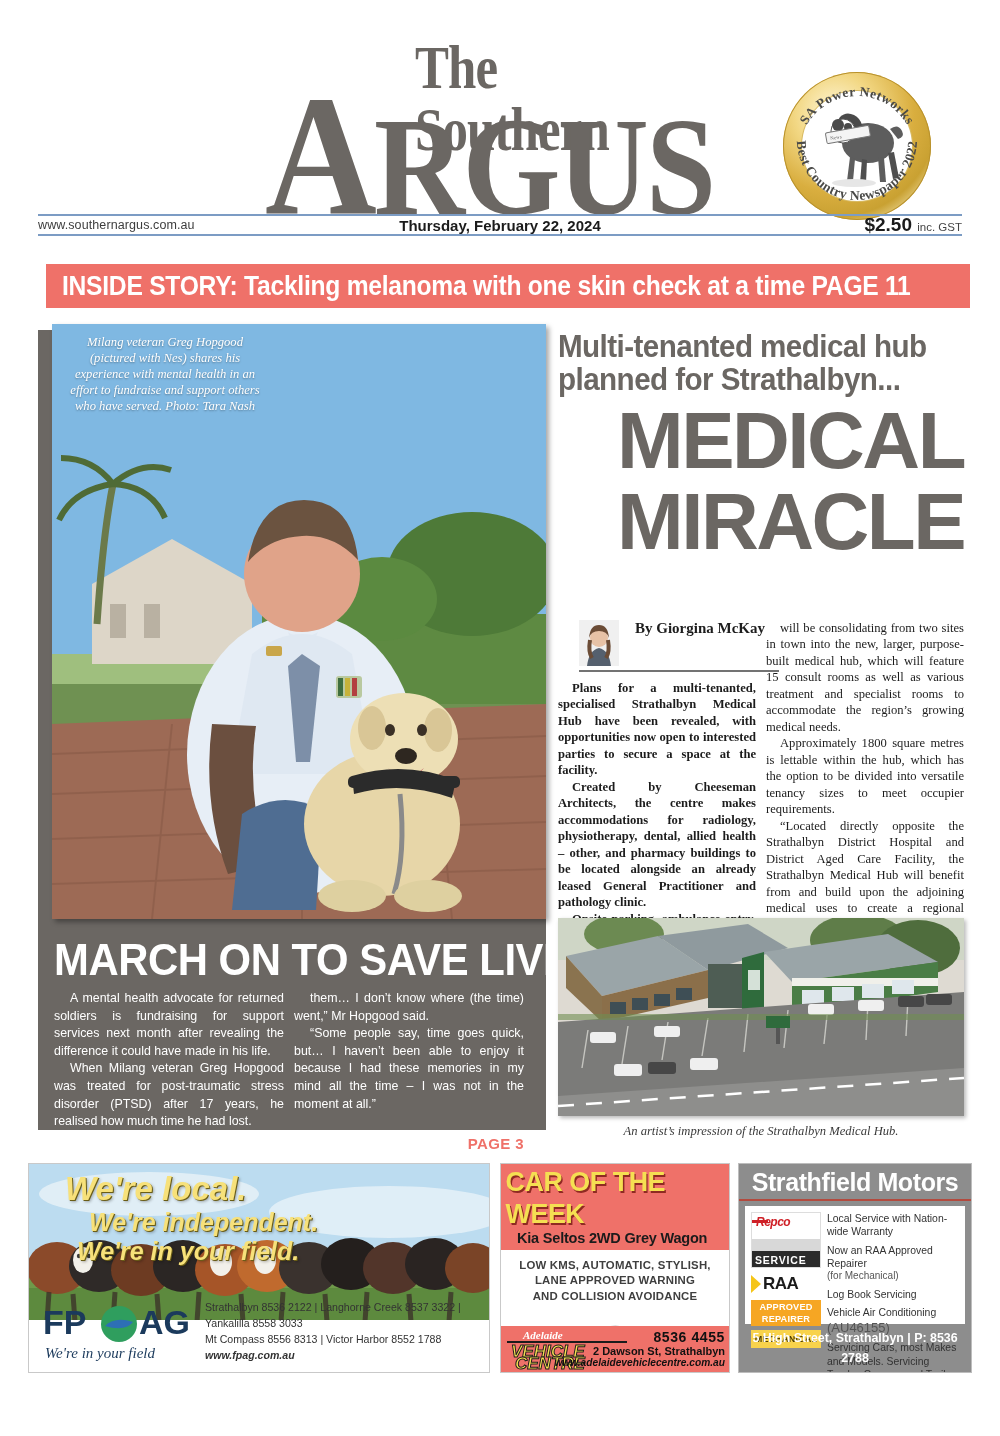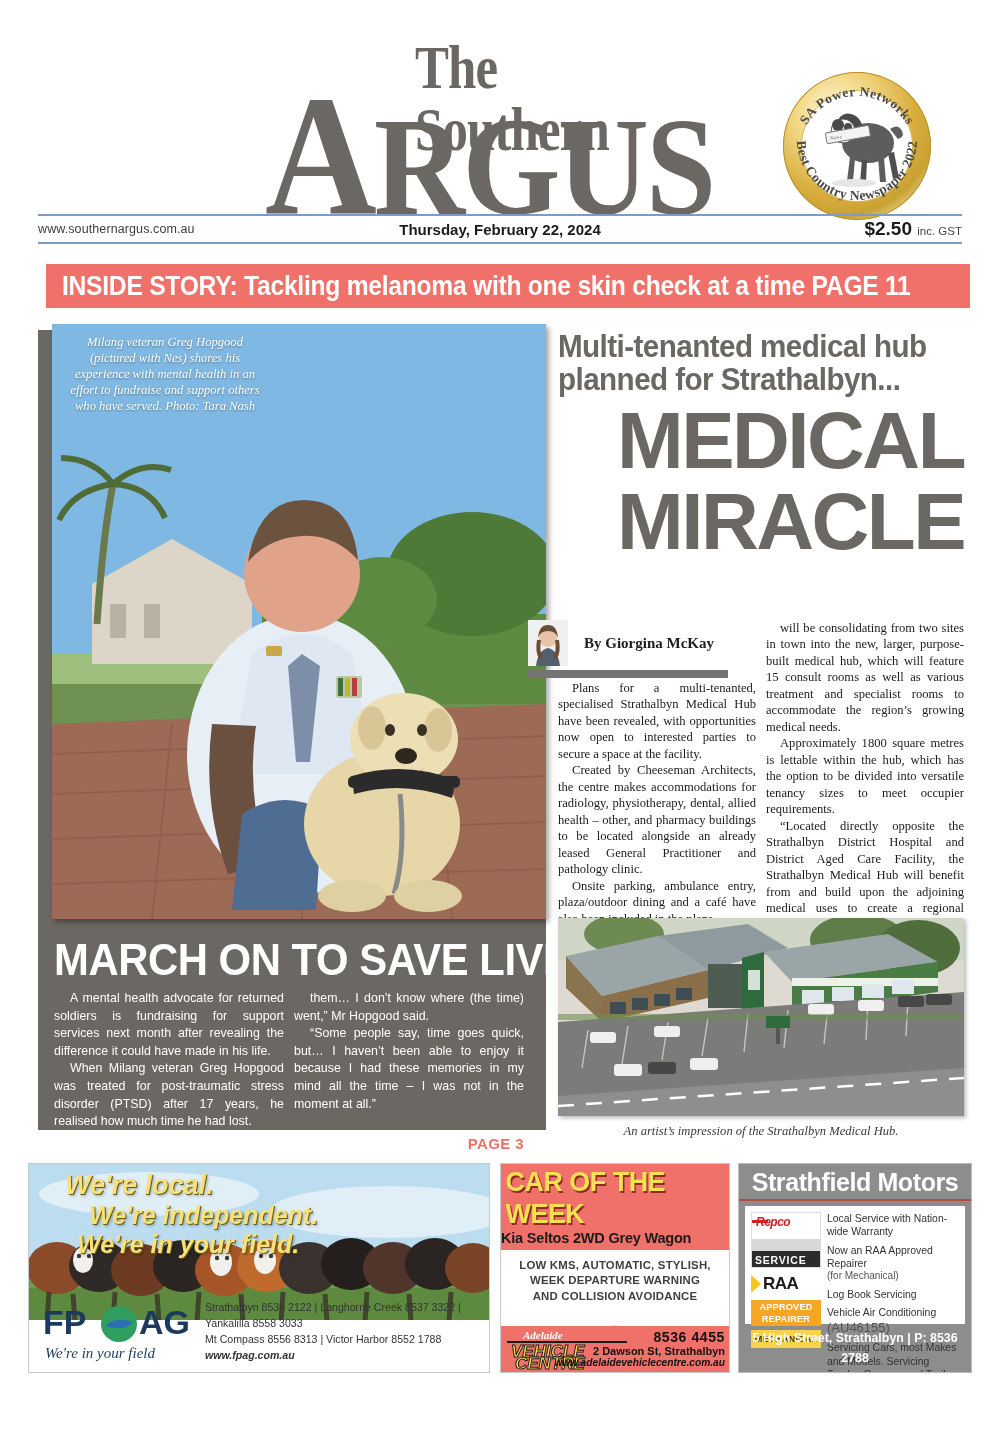--- a/index.html
+++ b/index.html
@@ -50,21 +50,21 @@
     position: absolute; left: 0; top: 0; width: 148px; height: 148px;
   }
   .badge-arc-top text, .badge-arc-bot text {
     font-family: "Liberation Serif", serif;
     font-size: 13.5px; font-weight: bold; fill: #4a4a48; letter-spacing: 0.4px;
   }
   .dogwrap { position: absolute; left: 0; top: 0; width: 110px; height: 110px; }
 
   
   .infobar {
-    position: absolute; left: 38px; right: 38px; top: 214px; height: 30px;
+    position: absolute; left: 38px; right: 38px; top: 214px; height: 22px;
     border-top: 2px solid #7c9cc4; border-bottom: 2px solid #7c9cc4;
     display: flex; align-items: center;
   }
   .infobar .url { font-size: 12.5px; color: #3d3d3d; letter-spacing: .1px; }
   .infobar .date {
     position: absolute; left: 0; right: 0; text-align: center;
     font-size: 15px; font-weight: bold; color: #1b1b1b;
   }
   .infobar .price {
     position: absolute; right: 0; font-size: 19px; font-weight: bold; color: #1b1b1b;
@@ -122,39 +122,39 @@
   .kicker {
     font-size: 31.5px; font-weight: bold; color: #6b6763; line-height: 1.06;
     letter-spacing: -0.6px; transform: scaleX(0.94); transform-origin: left top;
   }
   .big-head {
     margin-top: 6px; font-size: 80px; font-weight: bold; color: #6b6763;
     line-height: 0.94; letter-spacing: -2.5px; text-align: right;
   }
 
   .byline-row {
-    position: absolute; left: 528px; top: 620px; width: 200px;
-    display: flex; align-items: center; gap: 8px;
-    border-bottom: 8px solid #737373; padding-bottom: 4px;
+    position: absolute; left: 579px; top: 620px; width: 200px;
+    display: flex; gap: 8px;
+    border-bottom: 2px solid #737373; padding-bottom: 4px;
   }
   .byline-photo {
     width: 40px; height: 46px; flex: 0 0 auto; overflow: hidden;
     background: linear-gradient(#f1f1f1, #e2e2e2);
   }
   .byline-name {
     font-family: "Liberation Serif", serif; font-size: 15px; font-weight: bold;
     color: #1d1d1d; padding-left: 8px;
   }
   .story-col {
     position: absolute; width: 198px;
     font-family: "Liberation Serif", serif; font-size: 12.6px;
     line-height: 1.31; color: #1c1c1c; text-align: justify;
   }
   .story-col p { text-indent: 14px; }
-  #story-c1 { left: 558px; top: 680px; }
+  #story-c1 { left: 558px; top: 680px; font-weight: bold; }
   #story-c2 { left: 766px; top: 620px; }
   .continued {
     margin-top: 16px; text-align: right; font-family: "Liberation Sans", sans-serif;
     font-weight: bold; font-size: 13px; color: #1b1b1b; letter-spacing: .2px;
   }
   .continued .pg { color: #ef7169; }
 
   .hub-photo {
     position: absolute; left: 558px; top: 918px; width: 406px; height: 198px;
     overflow: hidden; box-shadow: 2px 2px 4px rgba(0,0,0,.28);
@@ -173,21 +173,21 @@
   }
   .fpag-img {
     position: absolute; left: 0; top: 0; width: 462px; height: 160px; overflow: hidden;
     background: linear-gradient(#b7d7ee 0%, #d2e6f4 40%, #dfeaf2 55%, #7fa35a 68%, #5f8d44 100%);
   }
   .fpag-slogan {
     position: absolute; left: 36px; top: 6px; width: 320px;
     font-family: "Liberation Sans", sans-serif; font-style: italic; font-weight: bold;
     color: #f7e17a; text-shadow: 1px 1px 0 #6a5d16, 2px 2px 3px rgba(0,0,0,.3);
   }
-  .fpag-slogan .l1 { font-size: 27px; display: block; }
+  .fpag-slogan .l1 { font-size: 33px; display: block; }
   .fpag-slogan .l2 { font-size: 25px; display: block; margin-left: 24px; }
   .fpag-slogan .l3 { font-size: 25px; display: block; margin-left: 12px; }
   .fpag-foot {
     position: absolute; left: 0; bottom: 0; width: 462px; height: 52px;
     background: #fff; display: flex; align-items: center;
   }
   .fpag-logo {
     position: absolute; left: 14px; bottom: 6px; width: 150px; height: 62px;
   }
   .fpag-contacts {
@@ -199,21 +199,21 @@
   .ad-car {
     position: absolute; left: 500px; top: 1163px; width: 230px; height: 210px;
     border: 1px solid #c9c9c9; background: #fff; overflow: hidden;
   }
   .car-top { background: #ef7169; padding: 2px 0 4px; text-align: left; }
   .car-title {
     font-size: 28px; font-weight: bold; color: #f5df52;
     text-shadow: 1.5px 1.5px 0 #8f2a22; letter-spacing: -0.5px;
     transform: scaleX(0.96);
   }
-  .car-sub { font-size: 14.5px; font-weight: bold; color: #1b1b1b; letter-spacing: -0.2px; }
+  .car-sub { font-size: 14.5px; font-weight: bold; color: #1b1b1b; letter-spacing: -0.2px; margin-left: 16px; }
   .car-feats {
     text-align: center; font-size: 11.4px; font-weight: bold; color: #3f3f3f;
     line-height: 1.35; padding: 8px 6px 2px; letter-spacing: .2px;
   }
   .car-img { position: relative; height: 96px; }
   .car-foot {
     position: absolute; left: 0; bottom: 0; width: 230px; height: 46px;
     background: #ef7169;
   }
   .avc-logo { position: absolute; left: 6px; top: 2px; width: 120px; height: 42px; }
@@ -585,21 +585,21 @@
     </div>
   </div>
 
   <div class="ad-car">
     <div class="car-top">
       <div class="car-title">CAR OF THE WEEK</div>
       <div class="car-sub">Kia Seltos 2WD Grey Wagon</div>
     </div>
     <div class="car-feats">
       <div>LOW KMS, AUTOMATIC, STYLISH,</div>
-      <div>WEEK DEPARTURE WARNING</div>
+      <div>LANE APPROVED WARNING</div>
       <div>AND COLLISION AVOIDANCE</div>
     </div>
     <div class="car-img">
       <svg width="230" height="96" viewBox="0 0 230 96">
         <path d="M20 74 q4 -34 30 -40 l44 -12 q28 -6 52 4 l48 20 q14 6 14 18 l0 12 l-188 0z" fill="#7b828b"></path>
         <path d="M54 38 l40 -11 q22 -5 40 3 l30 14 z" fill="#b9c4cd" opacity=".9"></path>
         <path d="M58 40 l34 -9 l2 12 l-40 0z" fill="#5f6871"></path>
         <path d="M100 30 q20 -4 34 3 l22 11 l-54 0z" fill="#5f6871"></path>
         <rect x="150" y="58" width="60" height="18" rx="4" fill="#646b74"></rect>
         <g fill="#3c4249">

